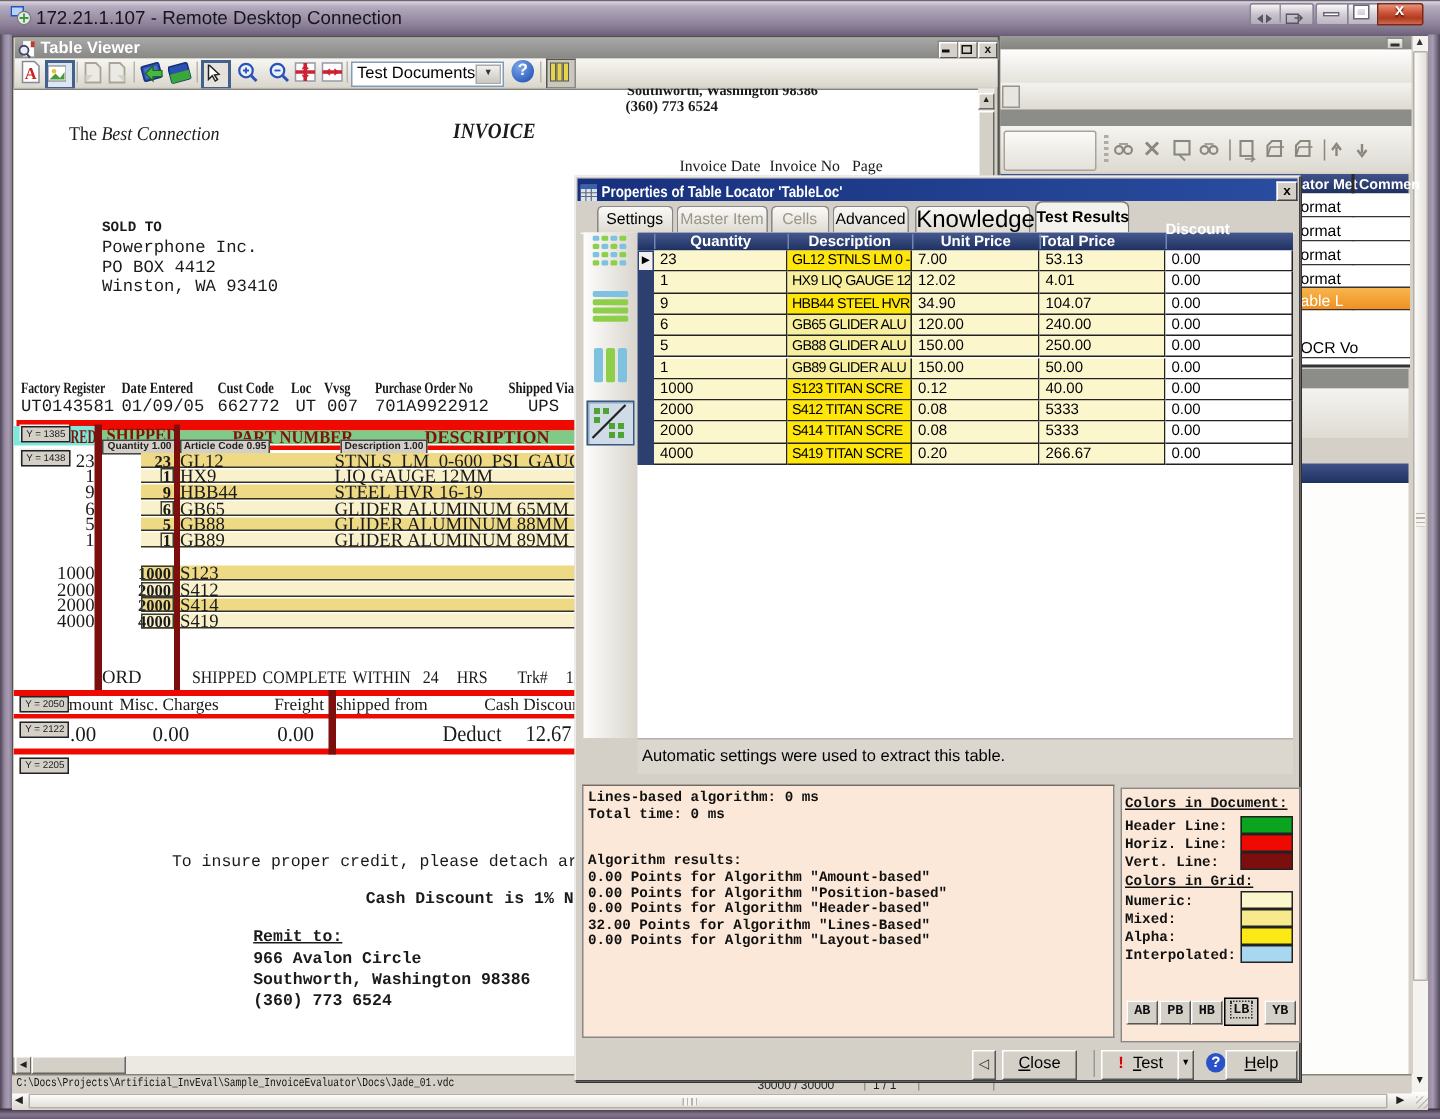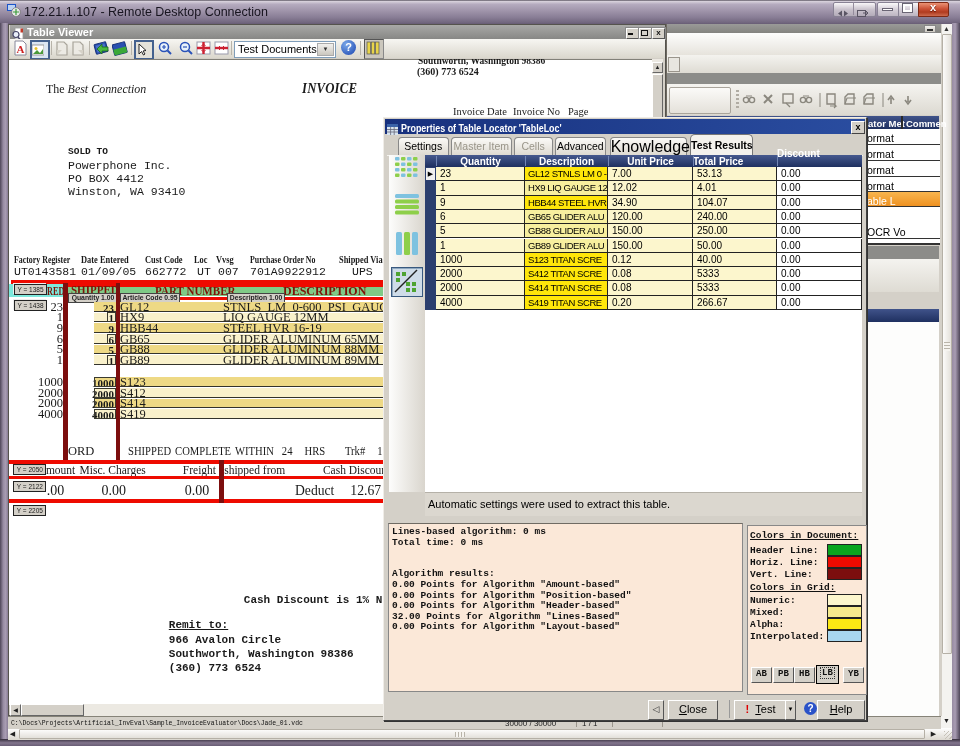--- a/index.html
+++ b/index.html
@@ -333,20 +333,21 @@
  <div class="abs ser" style="left:37.7px;top:424px;font-size:14px">.00</div>
  <div class="abs ser" style="left:92.6px;top:424px;font-size:14px">0.00</div>
  <div class="abs ser" style="left:175.8px;top:424px;font-size:14px">0.00</div>
  <div class="abs ser" style="left:285.5px;top:422.5px;font-size:15px;word-spacing:5px;transform:scaleX(.91);transform-origin:0 0">Deduct&nbsp; 12.67</div>
  <div class="abs" style="left:0;top:439.9px;width:632px;height:4px;background:#ee0a00"></div>
  <div class="abs" style="left:210.3px;top:400.5px;width:4.5px;height:43.5px;background:#7c0e0e"></div>
  <div class="abs" style="left:4.4px;top:404.7px;width:31px;height:9px;background:#d4d0c8;border:1px solid #222;font-size:6.5px;text-align:center;line-height:9px">Y = 2050</div>
  <div class="abs" style="left:4.4px;top:422px;width:31px;height:9px;background:#d4d0c8;border:1px solid #222;font-size:6.5px;text-align:center;line-height:9px">Y = 2122</div>
  <div class="abs" style="left:4.4px;top:446.4px;width:31px;height:9px;background:#d4d0c8;border:1px solid #222;font-size:6.5px;text-align:center;line-height:9px">Y = 2205</div>
 
+ <div class="abs mon" style="left:105.6px;top:509.5px;font-size:11px;white-space:nowrap">To insure proper credit, please detach ar</div>
  <div class="abs mon b" style="left:234.8px;top:535.3px;font-size:11px;white-space:nowrap">Cash Discount is 1% N</div>
  <div class="abs mon b" style="left:159.8px;top:560.3px;font-size:11px;text-decoration:underline">Remit to:</div>
  <div class="abs mon b" style="left:159.8px;top:574.8px;font-size:11px">966 Avalon Circle</div>
  <div class="abs mon b" style="left:159.8px;top:589px;font-size:11px">Southworth, Washington 98386</div>
  <div class="abs mon b" style="left:159.8px;top:603.2px;font-size:11px">(360) 773 6524</div>
 </div>
 
 <div id="dlg" class="abs" style="left:383px;top:117px;width:484px;height:604px;background:#d4d0c8;border:1px solid #404040;border-top-color:#f0ede8;border-left-color:#f0ede8;box-shadow:1px 1px 0 #333;box-sizing:border-box">
 
  <div class="abs" style="left:1px;top:1px;width:480px;height:15px;background:linear-gradient(90deg,#17307d,#2a4da0)"></div>

